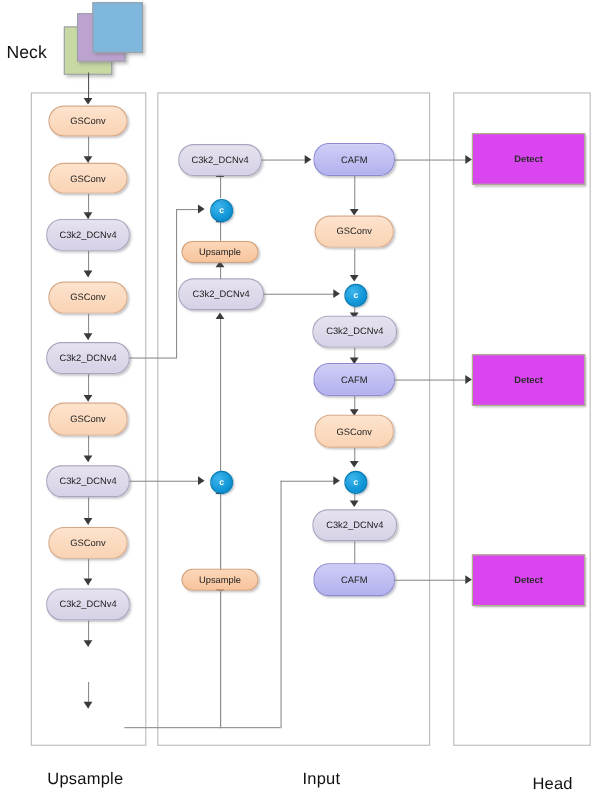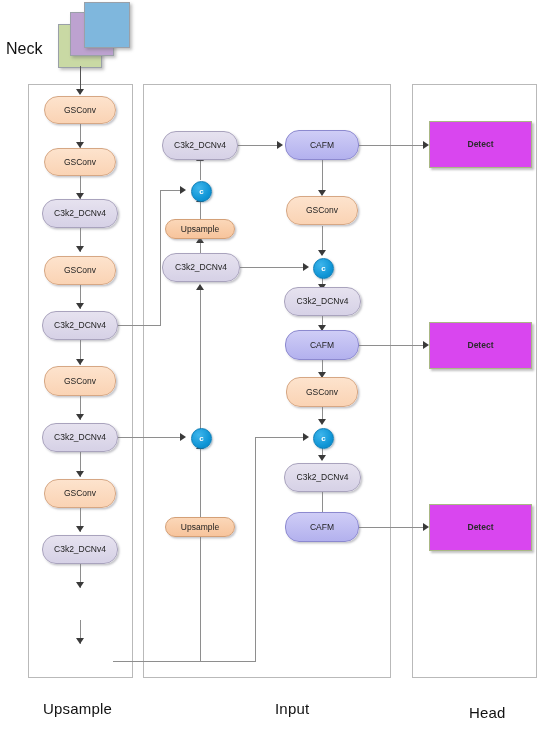--- a/index.html
+++ b/index.html
@@ -121,21 +121,21 @@
 
   <div class="ln v dark" style="left:80px; top:66px; height:28px;"></div>
   <div class="arw down" style="left:75.5px; top:89px;"></div>
 
   <div class="section-box" style="left:28px;  top:84px; width:105px; height:594px;"></div>
   <div class="section-box" style="left:143px; top:84px; width:248px; height:594px;"></div>
   <div class="section-box" style="left:412px; top:84px; width:125px; height:594px;"></div>
 
   <div class="section-label" style="left:43px;  top:700px;">Upsample</div>
   <div class="section-label" style="left:275px; top:700px;">Input</div>
-  <div class="section-label" style="left:469px; top:704px;">Head</div>
+  <div class="section-label" style="left:484px; top:704px;">Head</div>
 
   <div class="ln v" style="left:80px; top:124px; height:24px;"></div>
   <div class="arw down" style="left:75.5px; top:142px;"></div>
 
   <div class="ln v" style="left:80px; top:176px; height:23px;"></div>
   <div class="arw down" style="left:75.5px; top:193px;"></div>
 
   <div class="ln v" style="left:80px; top:228px; height:24px;"></div>
   <div class="arw down" style="left:75.5px; top:246px;"></div>
 

